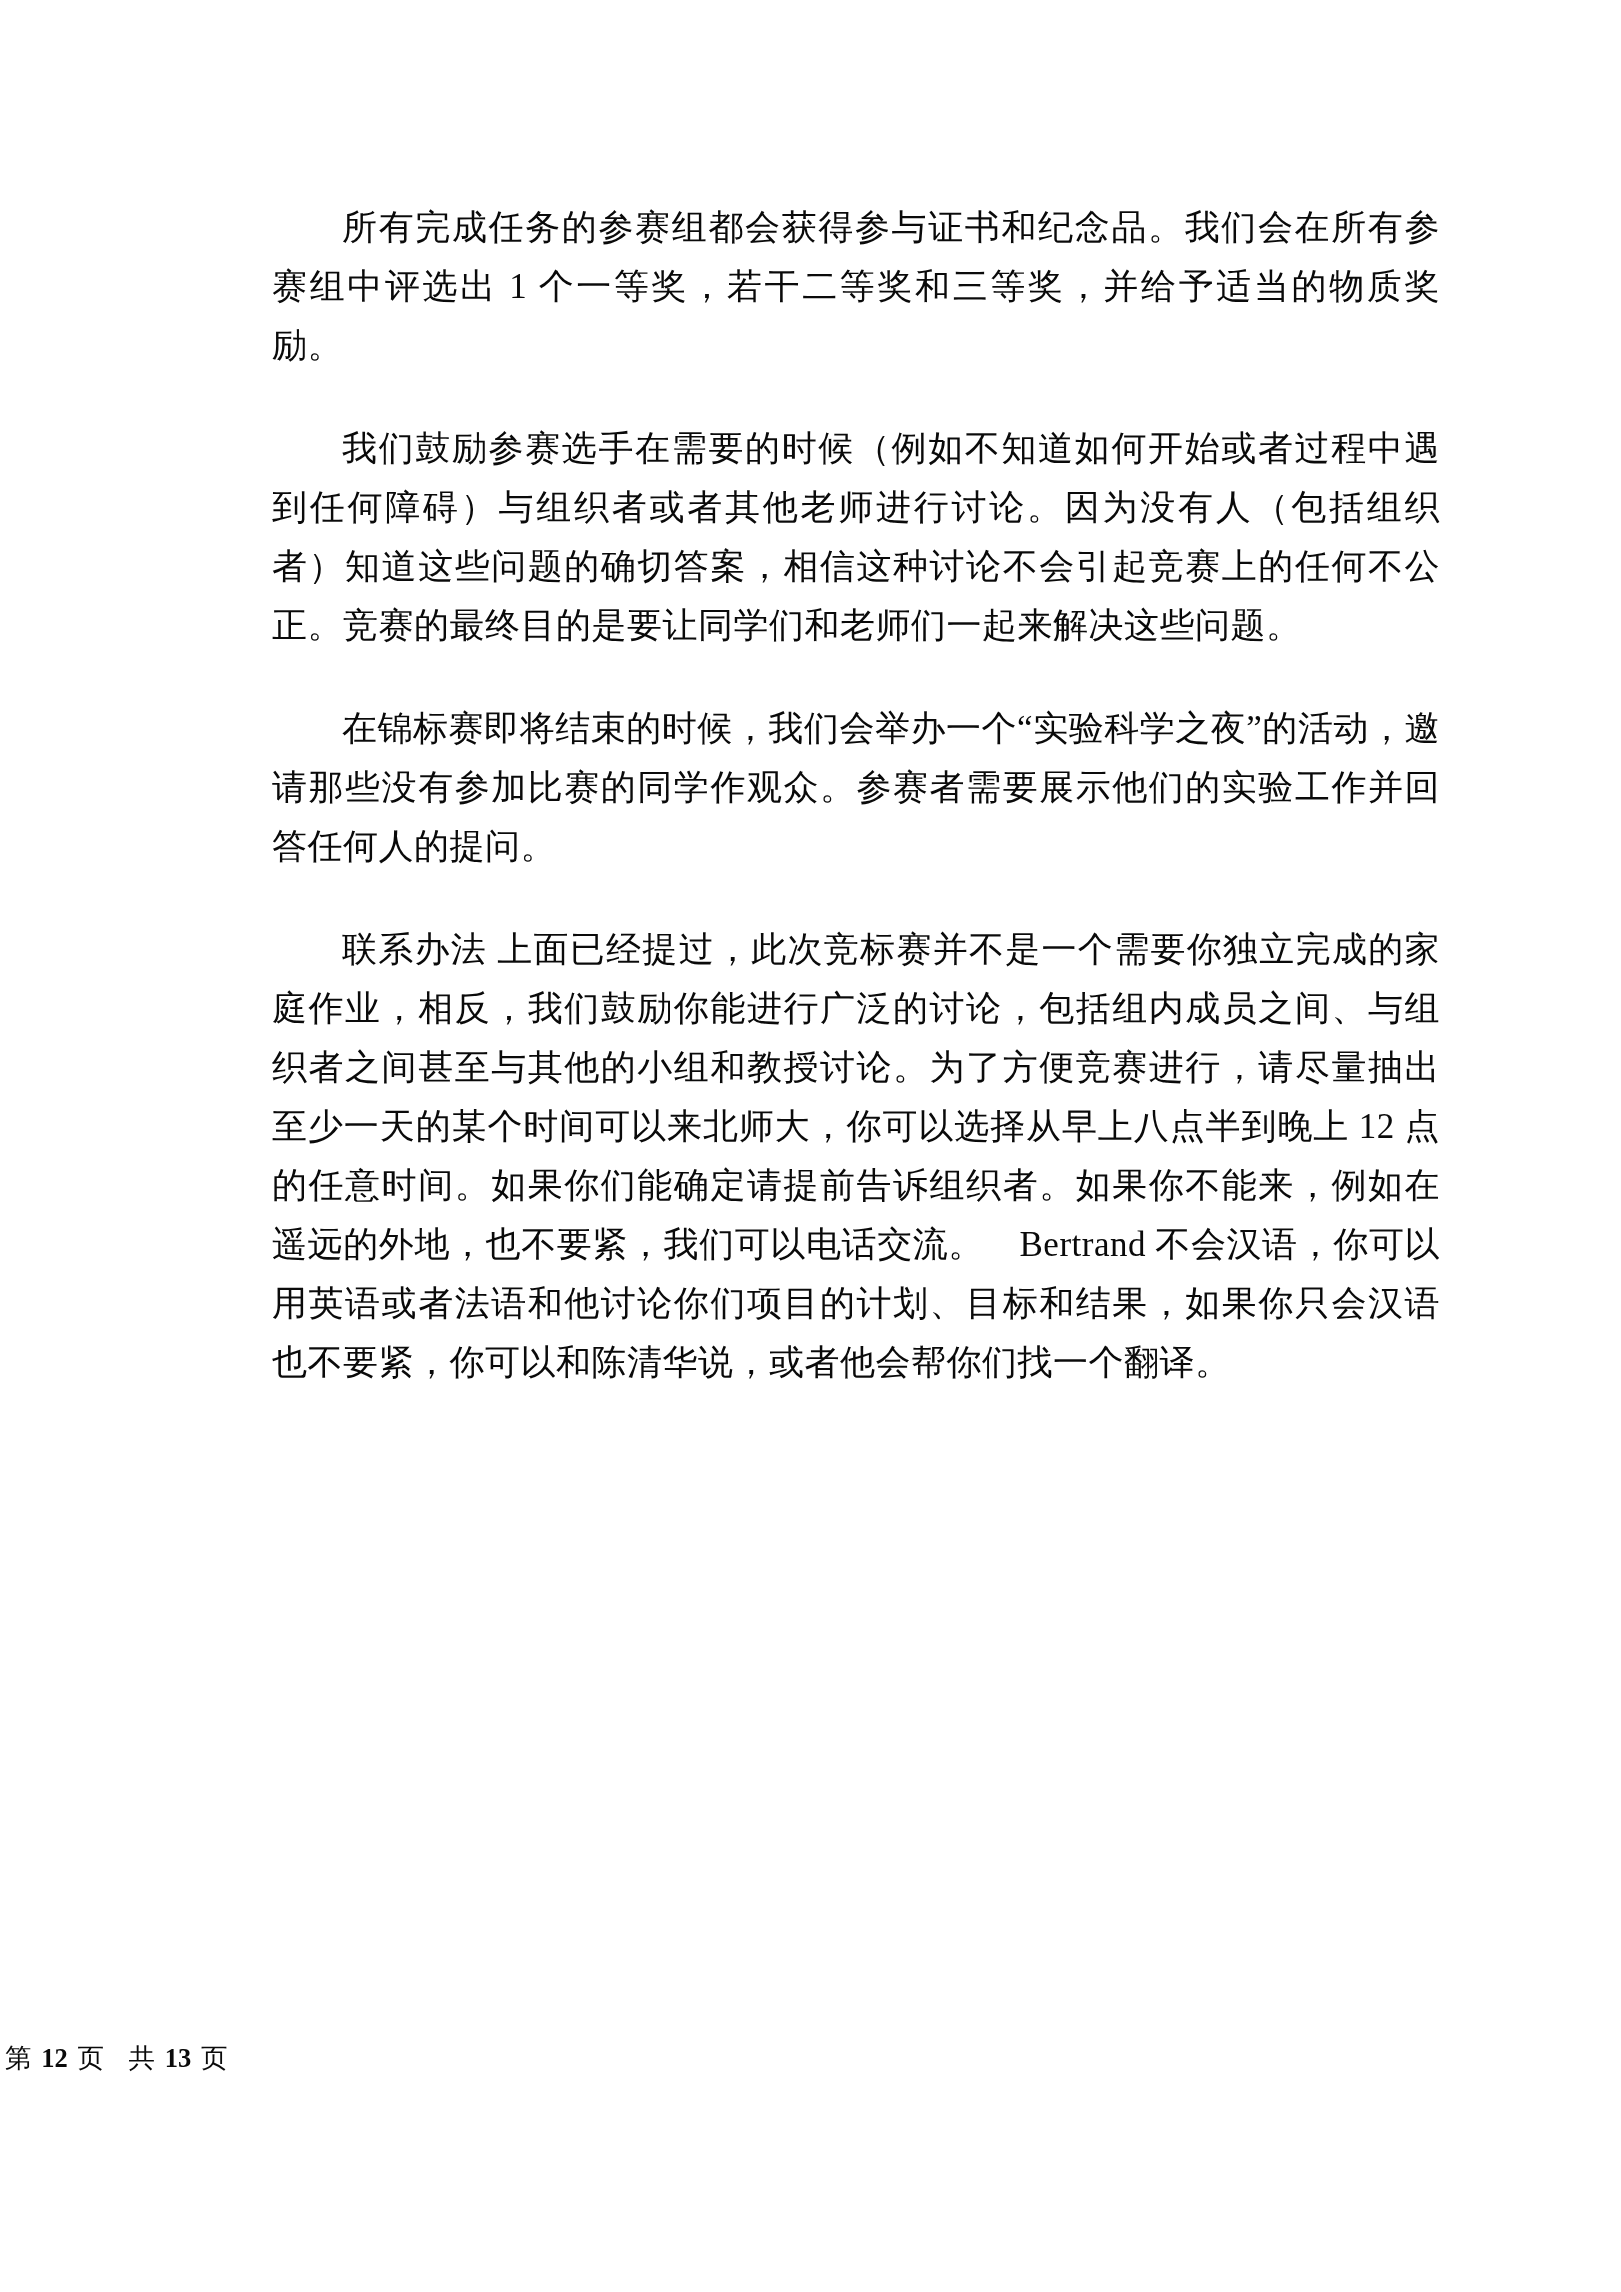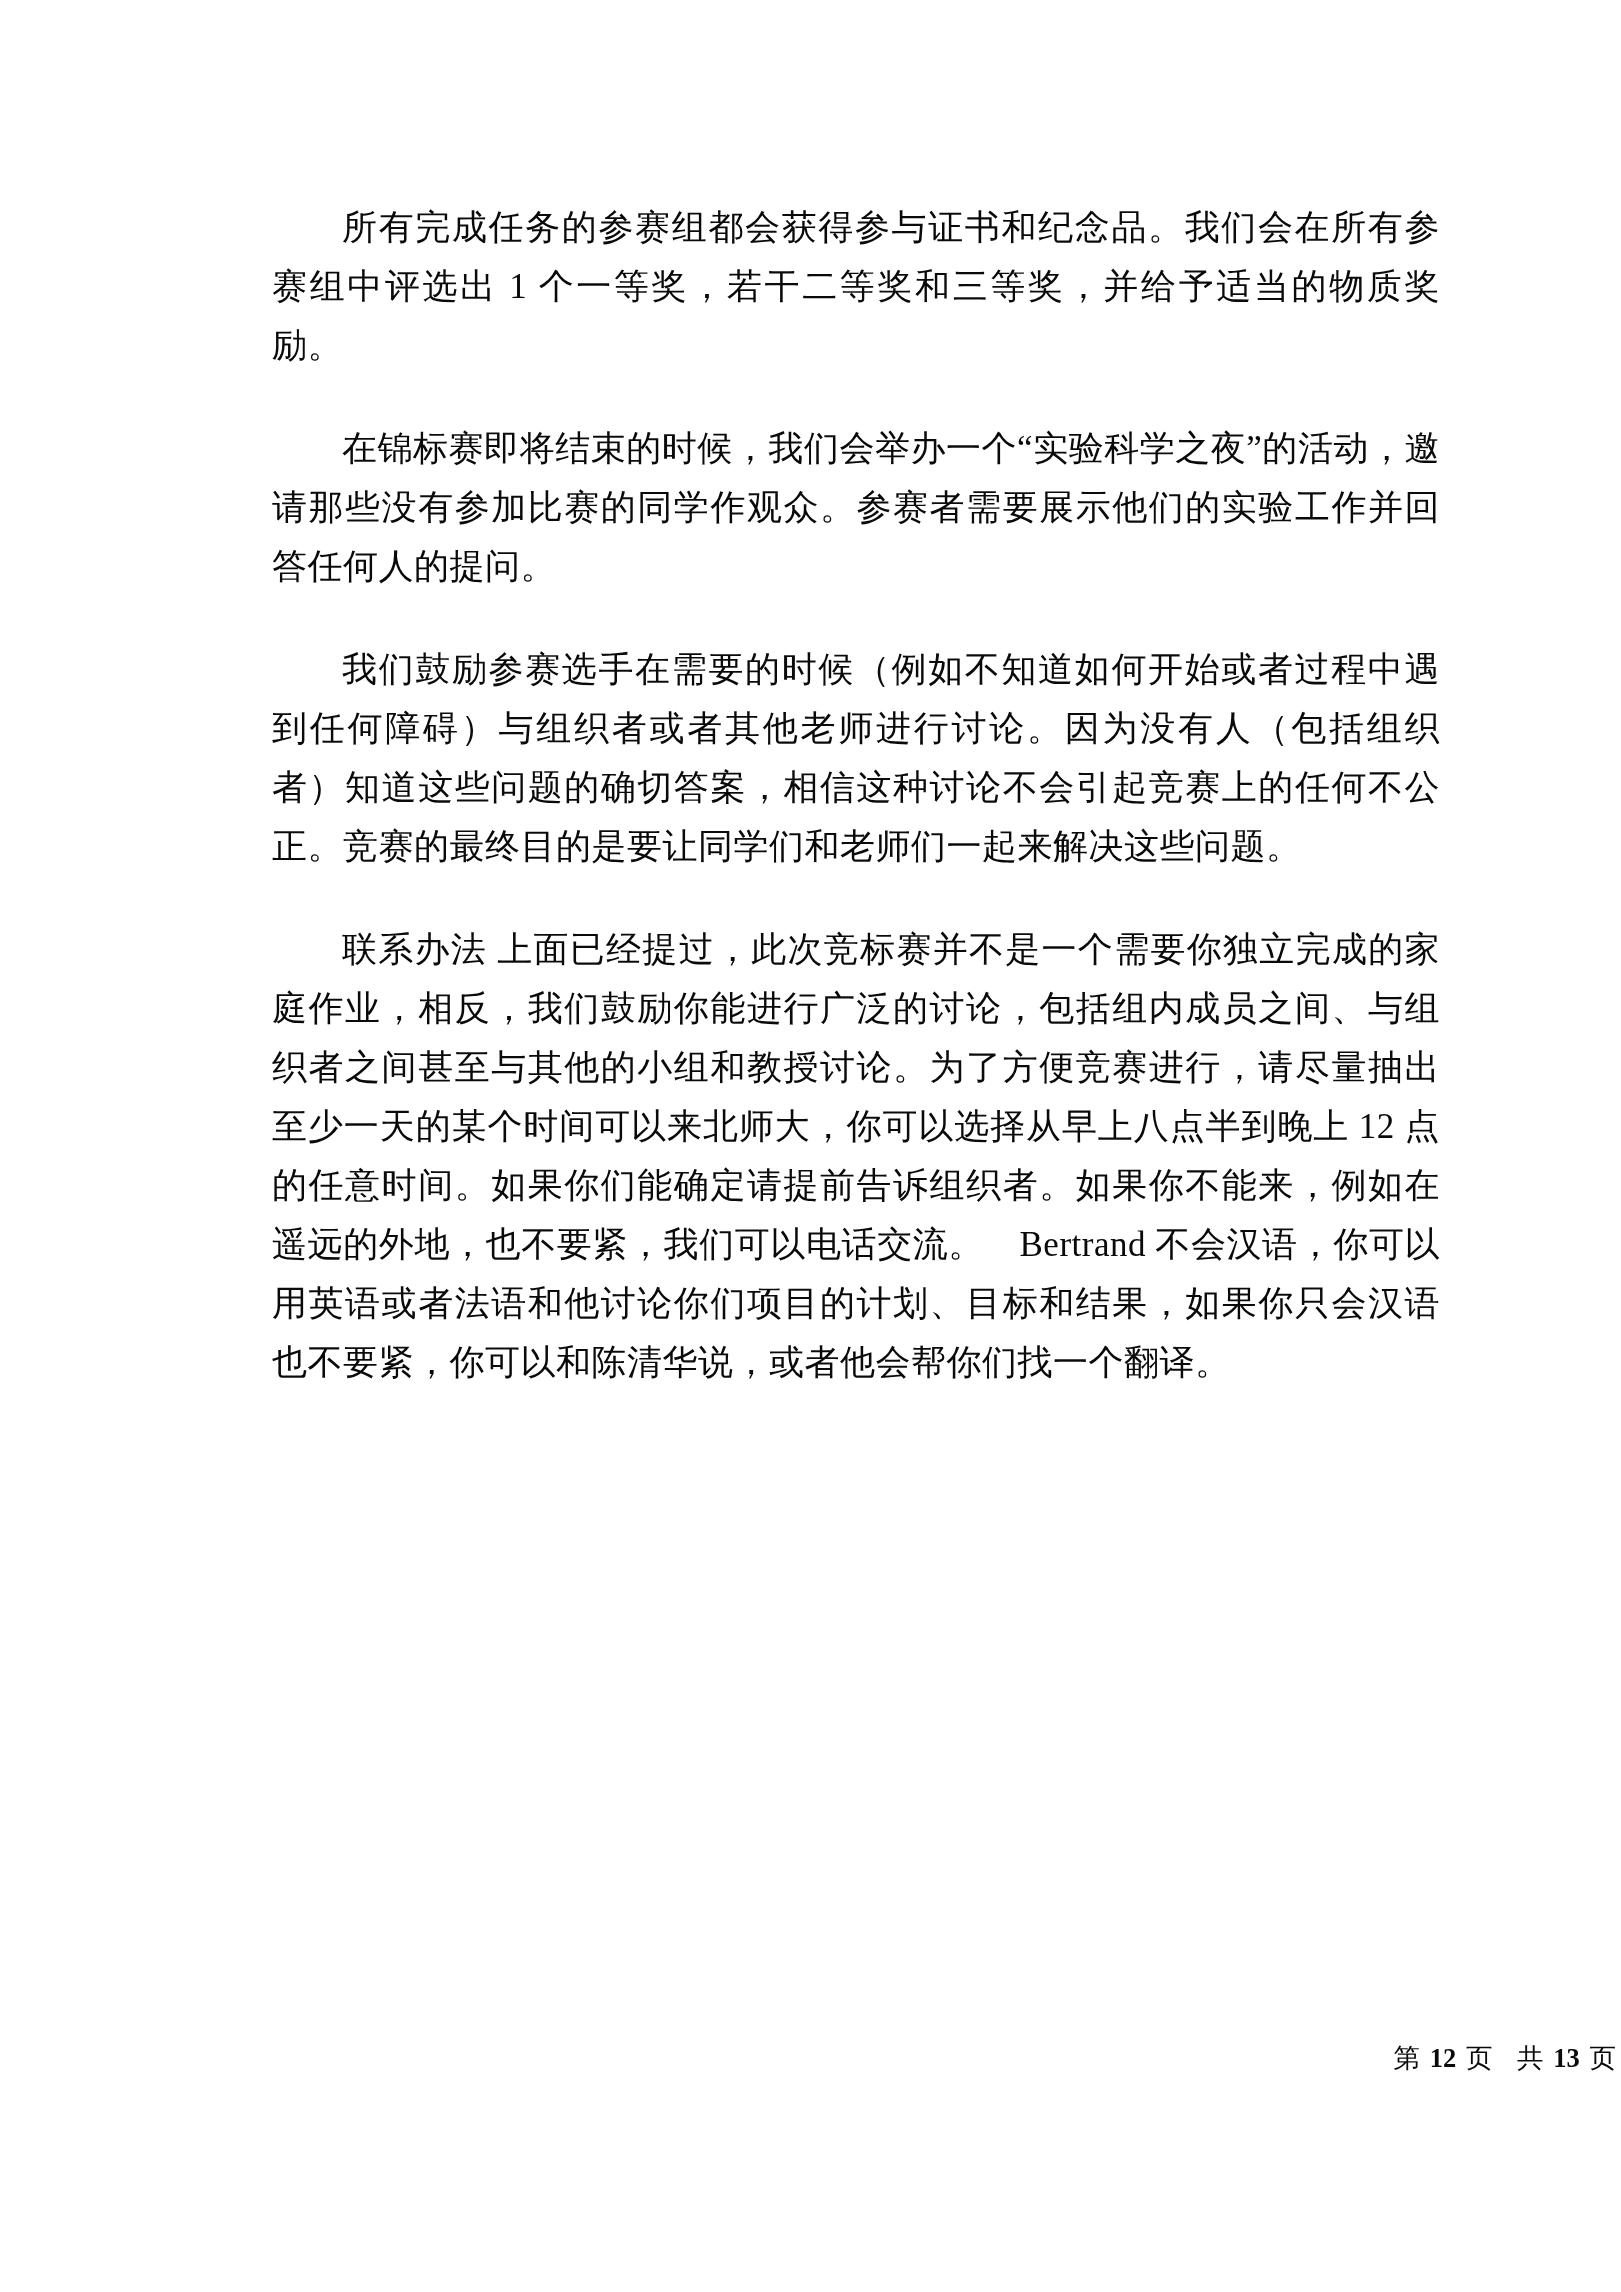--- a/index.html
+++ b/index.html
@@ -33,21 +33,21 @@
     text-align: justify;
     text-indent: 2em;
     letter-spacing: 0.5px;
     word-break: break-all;
   }
   .page-footer {
     position: absolute;
     top: 2043px;
     left: 0;
     width: 100%;
-    text-align: right;
+    text-align: left;
     font-size: 26.5px;
     line-height: 31px;
     color: #0a0a0a;
   }
   .page-footer span {
     margin: 0 4.9px;
   }
   .page-footer .num {
     font-weight: bold;
     font-family: "Liberation Serif", "DejaVu Serif", serif;
@@ -56,22 +56,22 @@
     margin-left: 19.6px;
   }
 </style>
 </head>
 <body>
 
 <div class="page">
 
   <div class="doc-body">
     <p>所有完成任务的参赛组都会获得参与证书和纪念品。我们会在所有参赛组中评选出 1 个一等奖，若干二等奖和三等奖，并给予适当的物质奖励。</p>
+    <p>我们鼓励参赛选手在需要的时候（例如不知道如何开始或者过程中遇到任何障碍）与组织者或者其他老师进行讨论。因为没有人（包括组织者）知道这些问题的确切答案，相信这种讨论不会引起竞赛上的任何不公正。竞赛的最终目的是要让同学们和老师们一起来解决这些问题。</p>
     <p>在锦标赛即将结束的时候，我们会举办一个“实验科学之夜”的活动，邀请那些没有参加比赛的同学作观众。参赛者需要展示他们的实验工作并回答任何人的提问。</p>
-    <p>我们鼓励参赛选手在需要的时候（例如不知道如何开始或者过程中遇到任何障碍）与组织者或者其他老师进行讨论。因为没有人（包括组织者）知道这些问题的确切答案，相信这种讨论不会引起竞赛上的任何不公正。竞赛的最终目的是要让同学们和老师们一起来解决这些问题。</p>
     <p>联系办法 上面已经提过，此次竞标赛并不是一个需要你独立完成的家庭作业，相反，我们鼓励你能进行广泛的讨论，包括组内成员之间、与组织者之间甚至与其他的小组和教授讨论。为了方便竞赛进行，请尽量抽出至少一天的某个时间可以来北师大，你可以选择从早上八点半到晚上 12 点的任意时间。如果你们能确定请提前告诉组织者。如果你不能来，例如在遥远的外地，也不要紧，我们可以电话交流。　Bertrand 不会汉语，你可以用英语或者法语和他讨论你们项目的计划、目标和结果，如果你只会汉语也不要紧，你可以和陈清华说，或者他会帮你们找一个翻译。</p>
   </div>
 
   <div class="page-footer">
     <span>第</span><span class="num">12</span><span>页</span><span class="sep-gap">共</span><span class="num">13</span><span>页</span>
   </div>
 
 </div>
 
 

